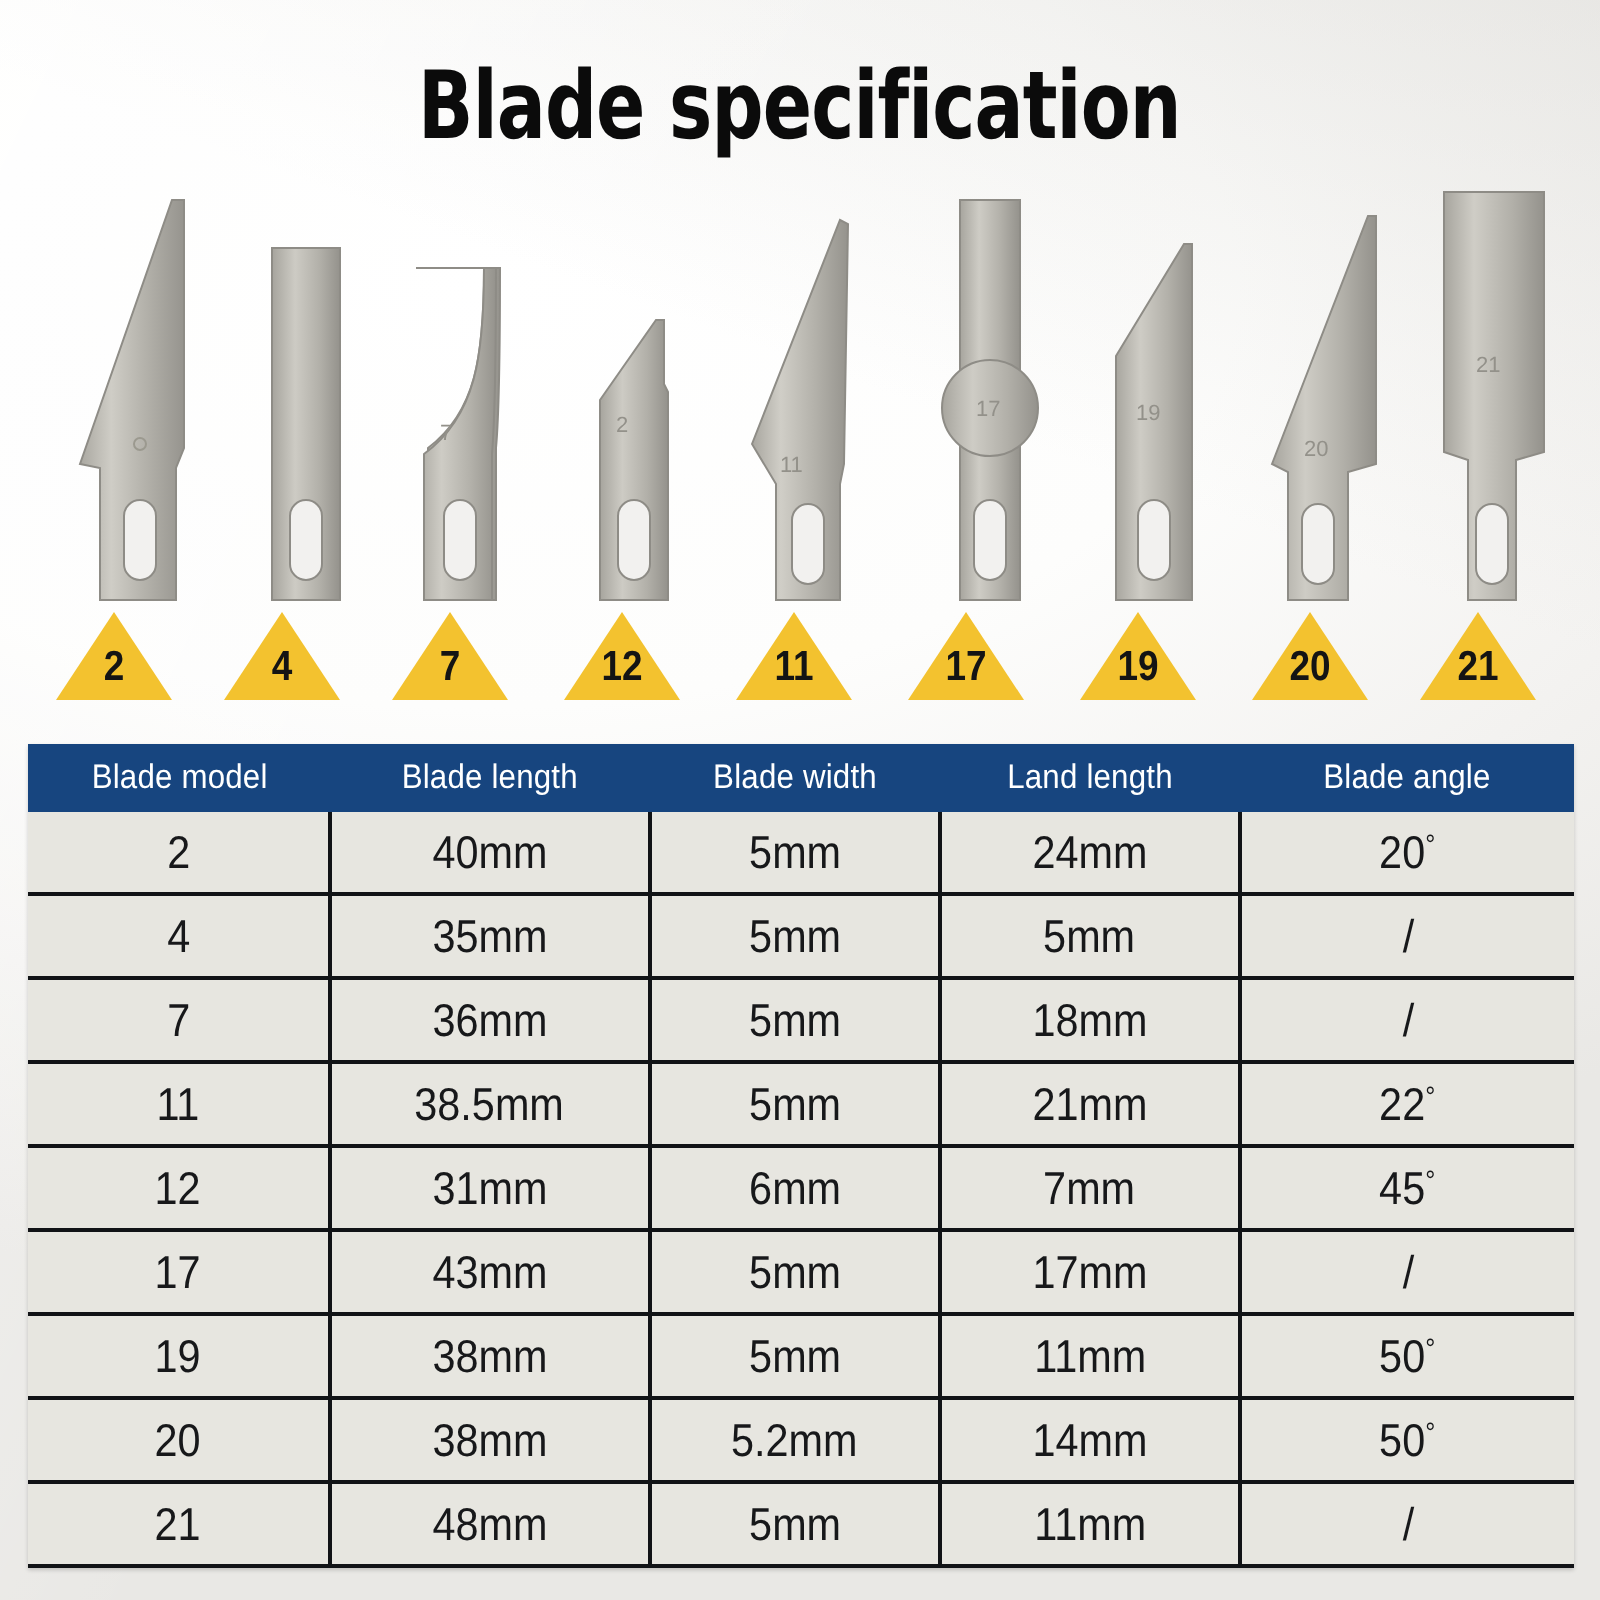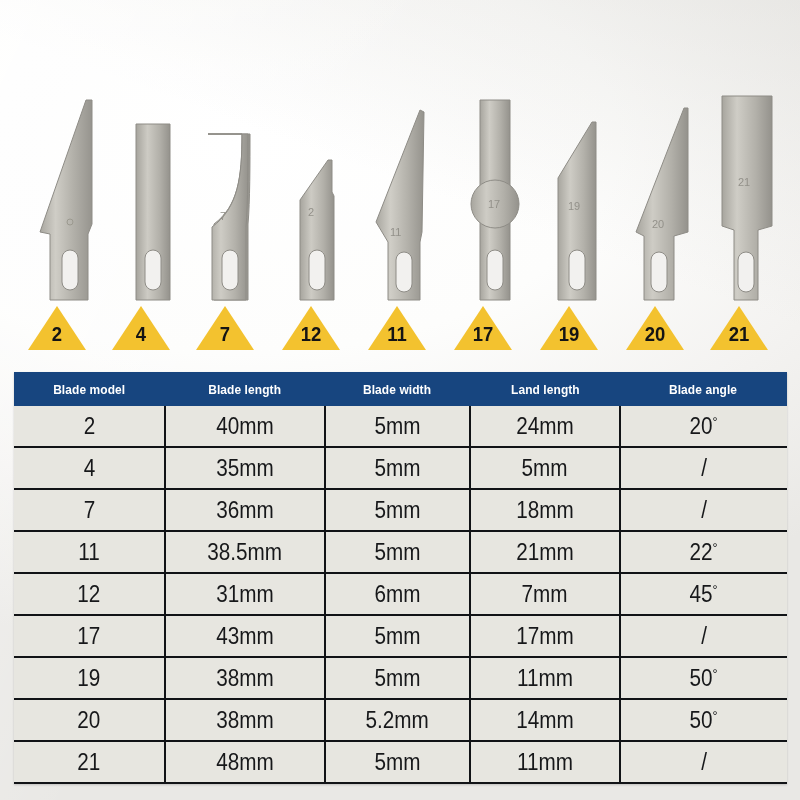--- a/index.html
+++ b/index.html
@@ -127,22 +127,22 @@
   table.spec {
     width: 773px;
     border-collapse: collapse;
     table-layout: fixed;
     background: #e7e6e0;
   }
   table.spec thead th {
     background: #17457f;
     color: #ffffff;
     font-family: "Liberation Sans Narrow", "Liberation Sans", sans-serif;
-    font-size: 13px;
-    font-weight: bold;
+    font-size: 17px;
+    font-weight: normal;
     height: 34px;
     padding: 0;
     text-align: center;
     letter-spacing: 0.1px;
     border: none;
   }
   table.spec thead th .lbl {
     display: inline-block;
     transform: scaleX(0.92);
   }
@@ -177,20 +177,23 @@
     vertical-align: top;
     position: relative;
     top: 1px;
   }
 </style>
 </head>
 <body>
 
 <div id="page">
 
+  <div class="title-wrap">
+    <span class="title">Blade specification</span>
+  </div>
 
   <div class="blades">
 
     <div class="blade-slot" style="left:26px;">
       <svg viewBox="0 0 86 230">
         <defs>
           <linearGradient id="g2" x1="0" y1="0" x2="1" y2="0">
             <stop offset="0%" stop-color="#a9a7a0"></stop>
               <stop offset="30%" stop-color="#cfcdc6"></stop>
             <stop offset="62%" stop-color="#b4b2ab"></stop>

